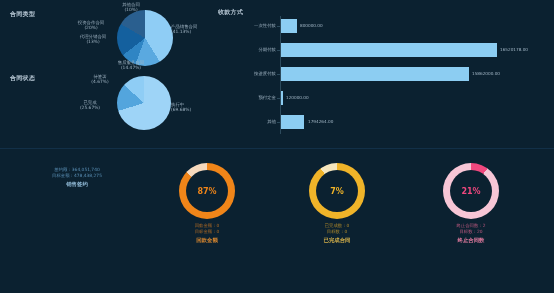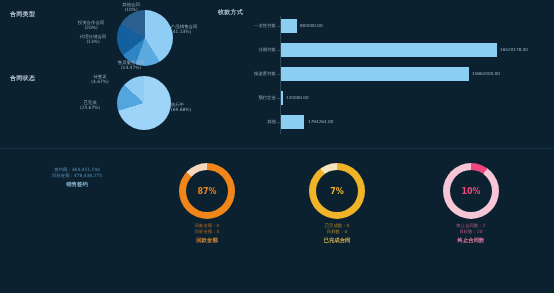--- a/index.html
+++ b/index.html
@@ -314,21 +314,21 @@
     <div class="gauge-lines" style="color:#b08a2a;">
       <div>已完成数：0</div>
       <div>目标数：0</div>
     </div>
     <div class="gauge-name" style="color:#d4b04a;">已完成合同</div>
   </div>
 
   <div class="gauge" id="gauge-3">
     <div class="ring" style="background: conic-gradient(#f0487e 0deg 36deg, #f7c6d6 36deg 360deg);">
       <div class="ring-hole">
-        <span class="ring-pct" style="color:#f0487e;">10%</span>
+        <span class="ring-pct" style="color:#f0487e;">21%</span>
       </div>
     </div>
     <div class="gauge-lines" style="color:#c05a80;">
       <div>终止合同数：2</div>
       <div>目标数：20</div>
     </div>
     <div class="gauge-name" style="color:#e07a9e;">终止合同数</div>
   </div>
 
 </div>

